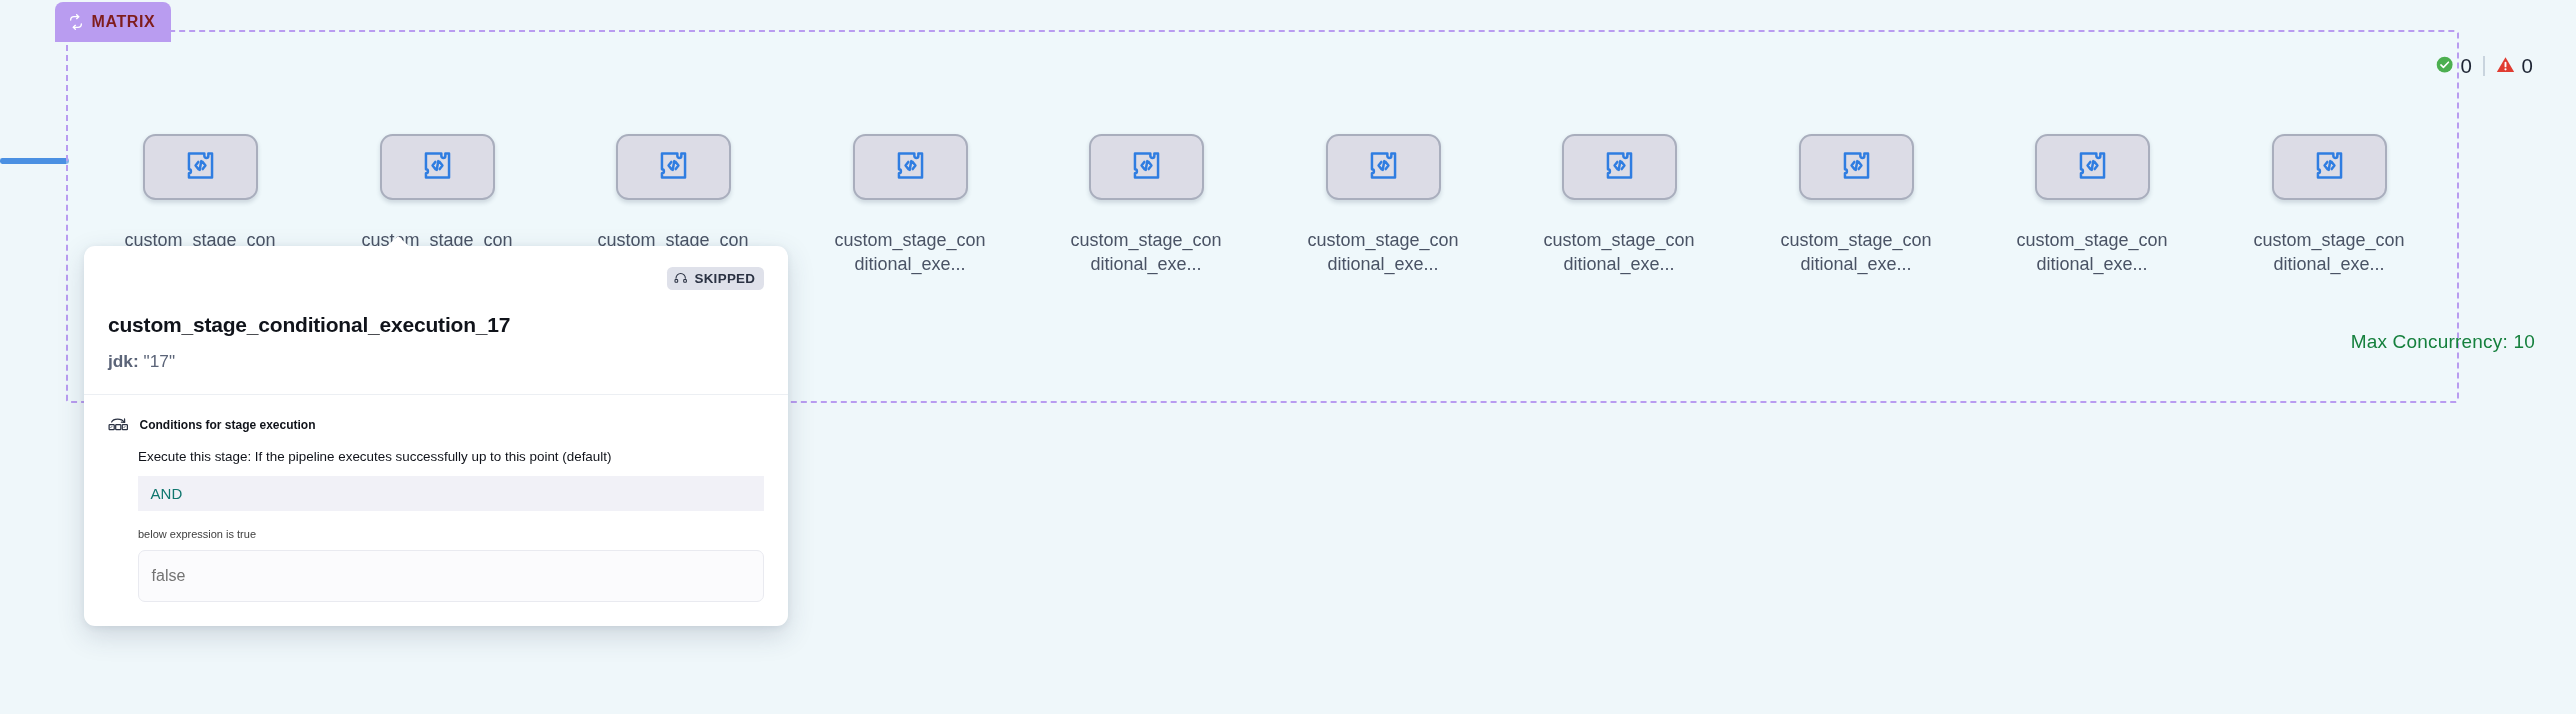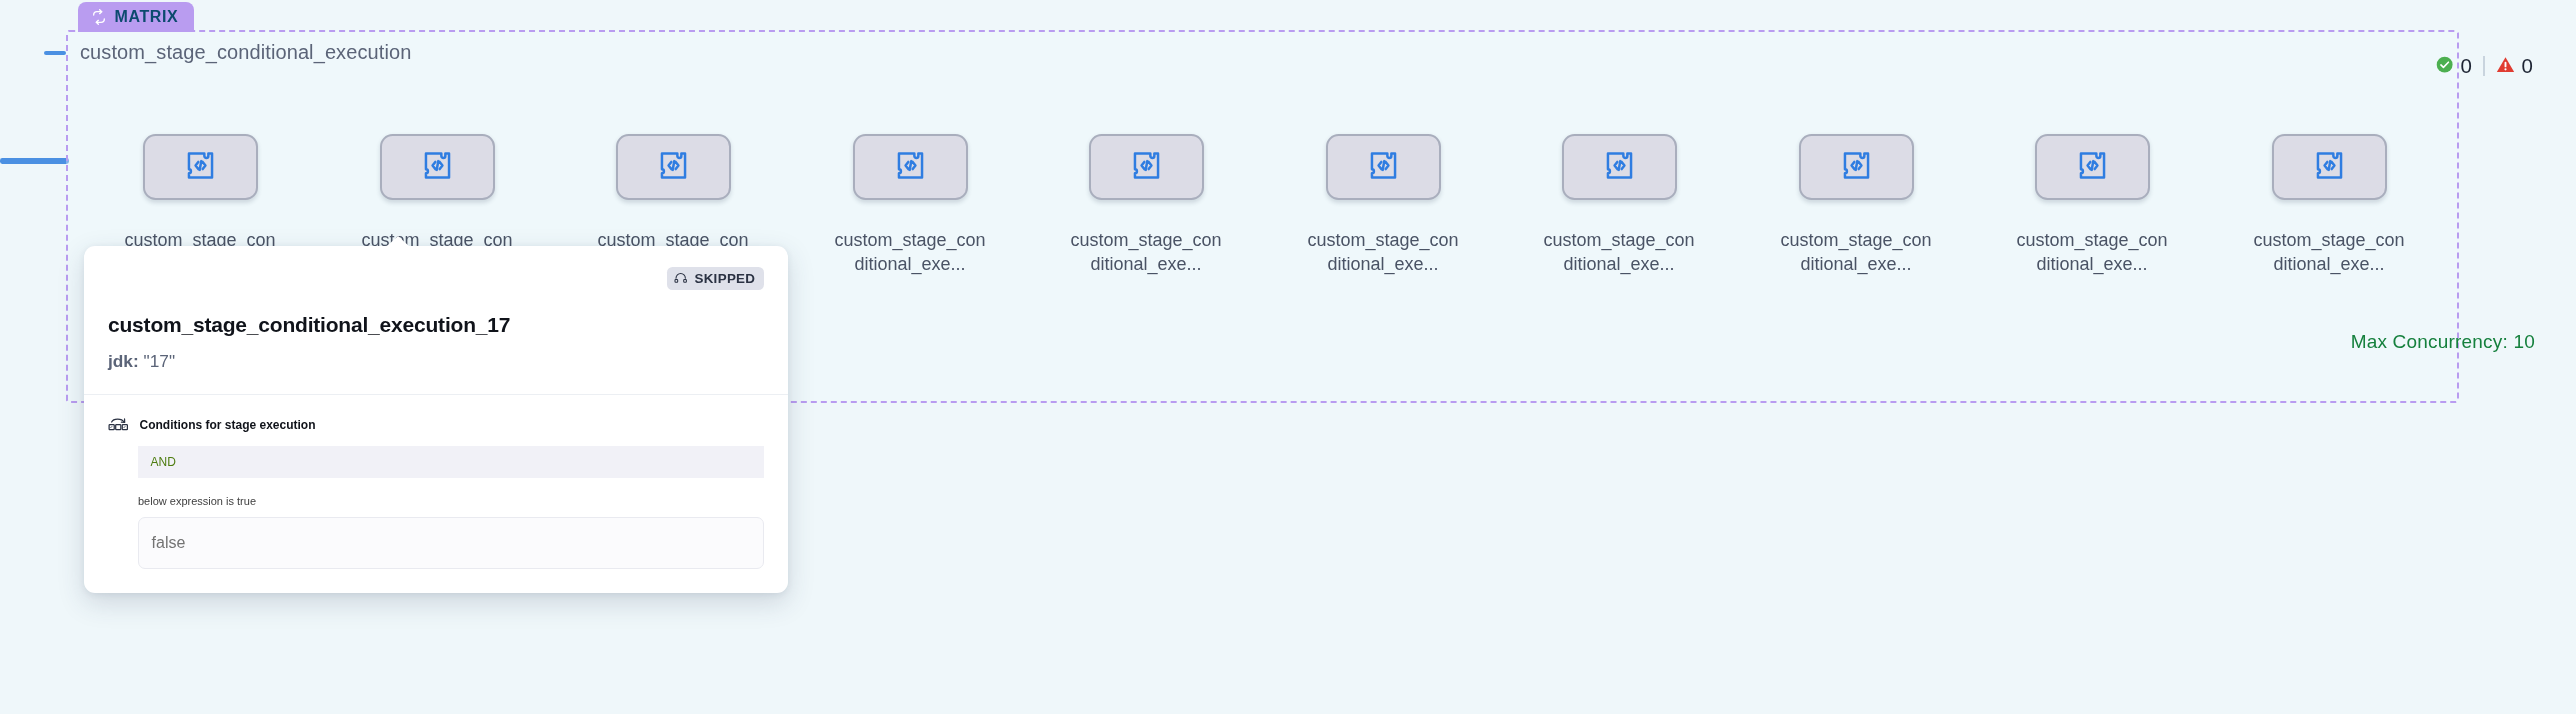--- a/index.html
+++ b/index.html
@@ -14,28 +14,27 @@
 
   
   .edge-in{
     position:absolute;left:0;top:158px;width:69px;height:5.5px;
     background:#4b90e2;border-radius:2.4px;
   }
 
   
   .matrix-badge{
     position:absolute;left:55px;top:1.6px;
-    height:30px;display:flex;align-items:center;gap:8px;
+    height:40px;display:flex;align-items:center;gap:8px;
     padding:0 16px 0 12.6px;
     background:#b99cf0;
     border-radius:8px 8px 0 0;
-    color:#0c4a6e;
+    color:#7f1d1d;
     font-size:16px;font-weight:700;letter-spacing:0.6px;
     z-index:4;
-    margin-left:23px;
   }
   .matrix-badge svg{display:block;}
 
   
   .matrix-group{
     position:absolute;left:66px;top:30px;
     width:2393px;height:373px;
     border:2.4px dashed #b99cf0;
     border-radius:3.2px;
     box-sizing:border-box;
@@ -132,21 +131,21 @@
   .tip-body{padding:19px 24px 24px 24px;}
   .cond-head{display:flex;align-items:center;gap:11px;}
   .cond-title{font-size:12px;font-weight:700;color:#10131a;}
   .cond-desc{
     margin:11px 0 0 30px;font-size:13.4px;color:#10131a;line-height:19px;
   }
   .field-filled{
     margin:10.2px 0 0 30px;
     background:#f1f1f7;border-radius:0;
     padding:8.7px 12.6px;
-    font-size:12px;color:#4d7c0f;
+    font-size:15px;color:#0f766e;
   }
   .cond-sub{
     margin:17.3px 0 0 30px;font-size:11px;color:#404040;
   }
   .field-outline{
     margin:10.2px 0 0 30px;
     background:#fbfbfd;border:0.8px solid #e9eaf0;border-radius:7px;
     padding:16px 12.6px;
     font-size:16px;color:#737373;
     cursor:text;
@@ -166,24 +165,20 @@
           <polyline points="13 1 16 4 13 7"></polyline>
         <path d="M20 15a5 5 0 0 1-5 5H8"></path>
           <polyline points="11 23 8 20 11 17"></polyline>
       </svg>
     </span>
     <span>MATRIX</span>
   </div>
 
   <div class="matrix-group"></div>
 
-  <div class="group-header">
-    <div class="collapse-toggle"></div>
-    <div class="group-title">custom_stage_conditional_execution</div>
-  </div>
 
   <div class="status-counts">
     <div class="count-group">
       <span>
         <svg width="17.3" height="17.3" viewBox="0 0 24 24">
           <circle cx="12" cy="12" r="11" fill="#4caf50"></circle>
           <polyline points="6.8,12.4 10.3,15.8 17.2,8.6" fill="none" stroke="#fff" stroke-width="2.2" stroke-linecap="round" stroke-linejoin="round"></polyline>
         </svg>
       </span>
       <span class="count-num">0</span>
@@ -338,20 +333,21 @@
             <path d="M5 11C7 5.5 19 5.5 22 11"></path>
             <polyline points="22.6,6.8 22.8,11.6 18.3,11.2"></polyline>
             <rect x="1.5" y="14.5" width="7" height="7" rx="1"></rect>
             <rect x="10.5" y="14.5" width="7" height="7" rx="1"></rect>
             <rect x="19.5" y="14.5" width="7" height="7" rx="1"></rect>
             <path d="M3.6 18.8l1.8-1.8M21.6 18.8l1.8-1.8" stroke-width="1.1"></path>
           </svg>
         </span>
         <span class="cond-title">Conditions for stage execution</span>
       </div>
+      <div class="cond-desc">Execute this stage: If the pipeline executes successfully up to this point (default)</div>
       <div class="field-filled">AND</div>
       <div class="cond-sub">below expression is true</div>
       <div class="field-outline">false</div>
     </div>
   </div>
 
 </div>
 
 
 </body></html>

